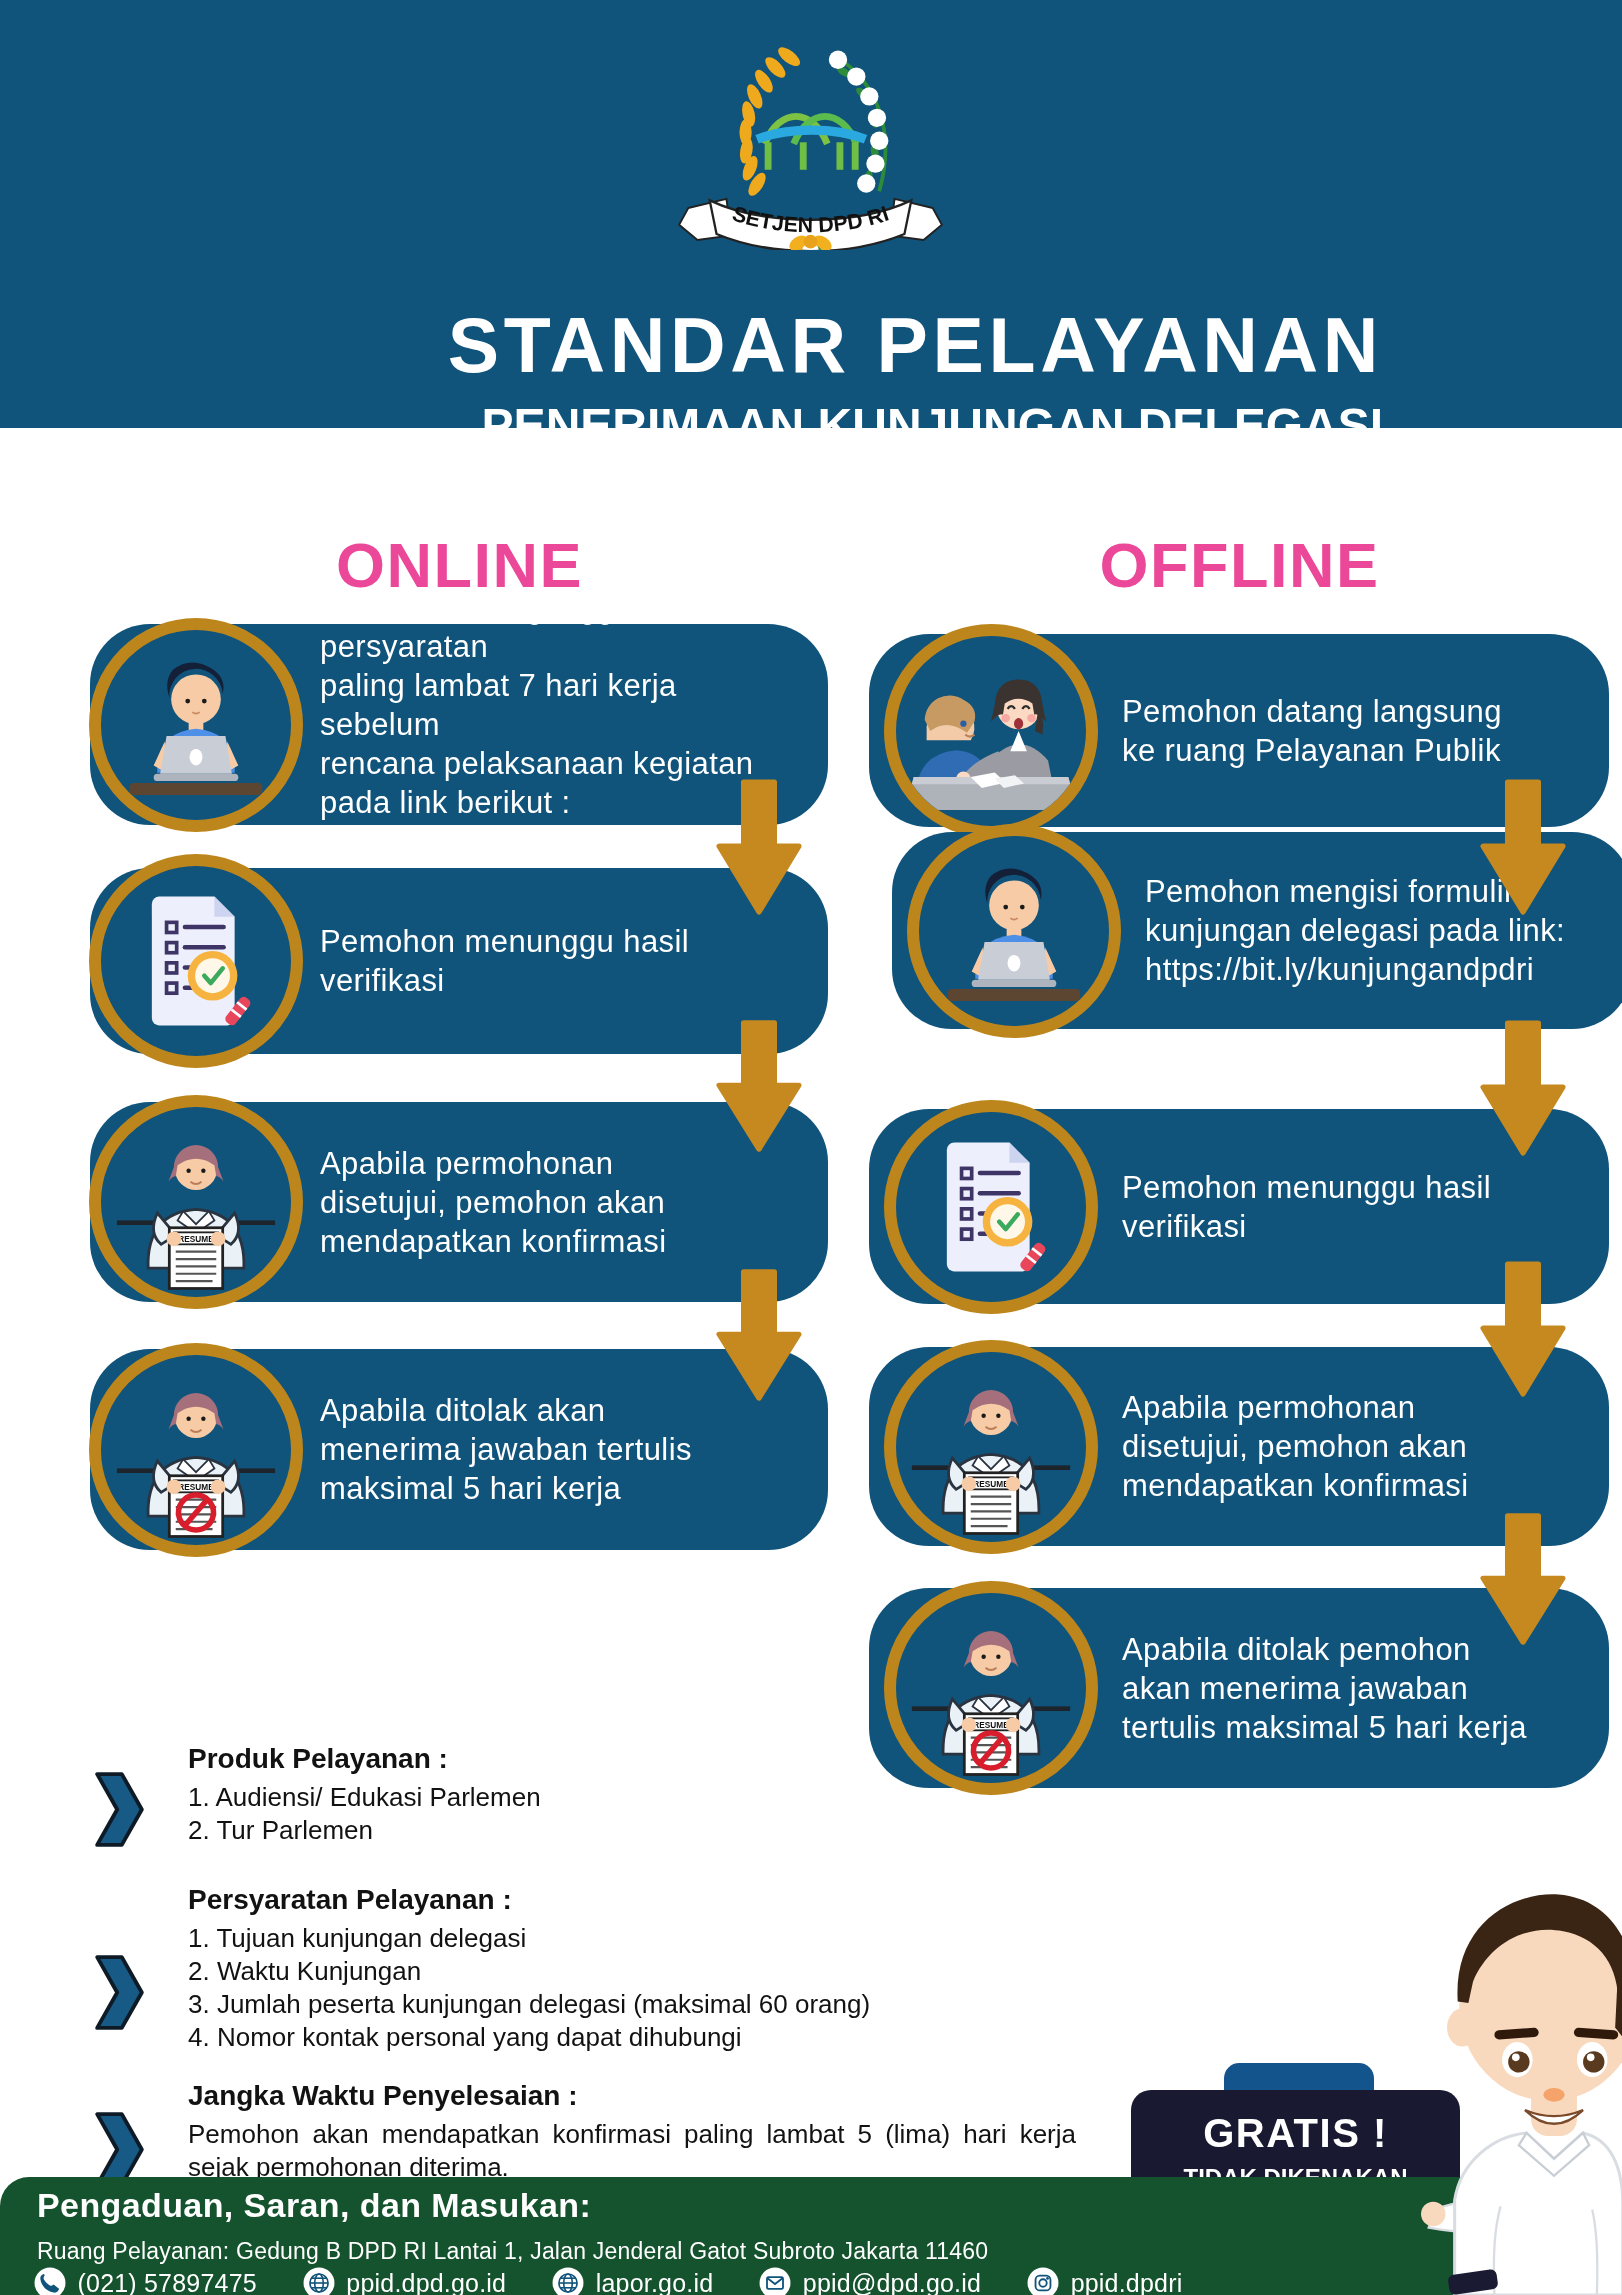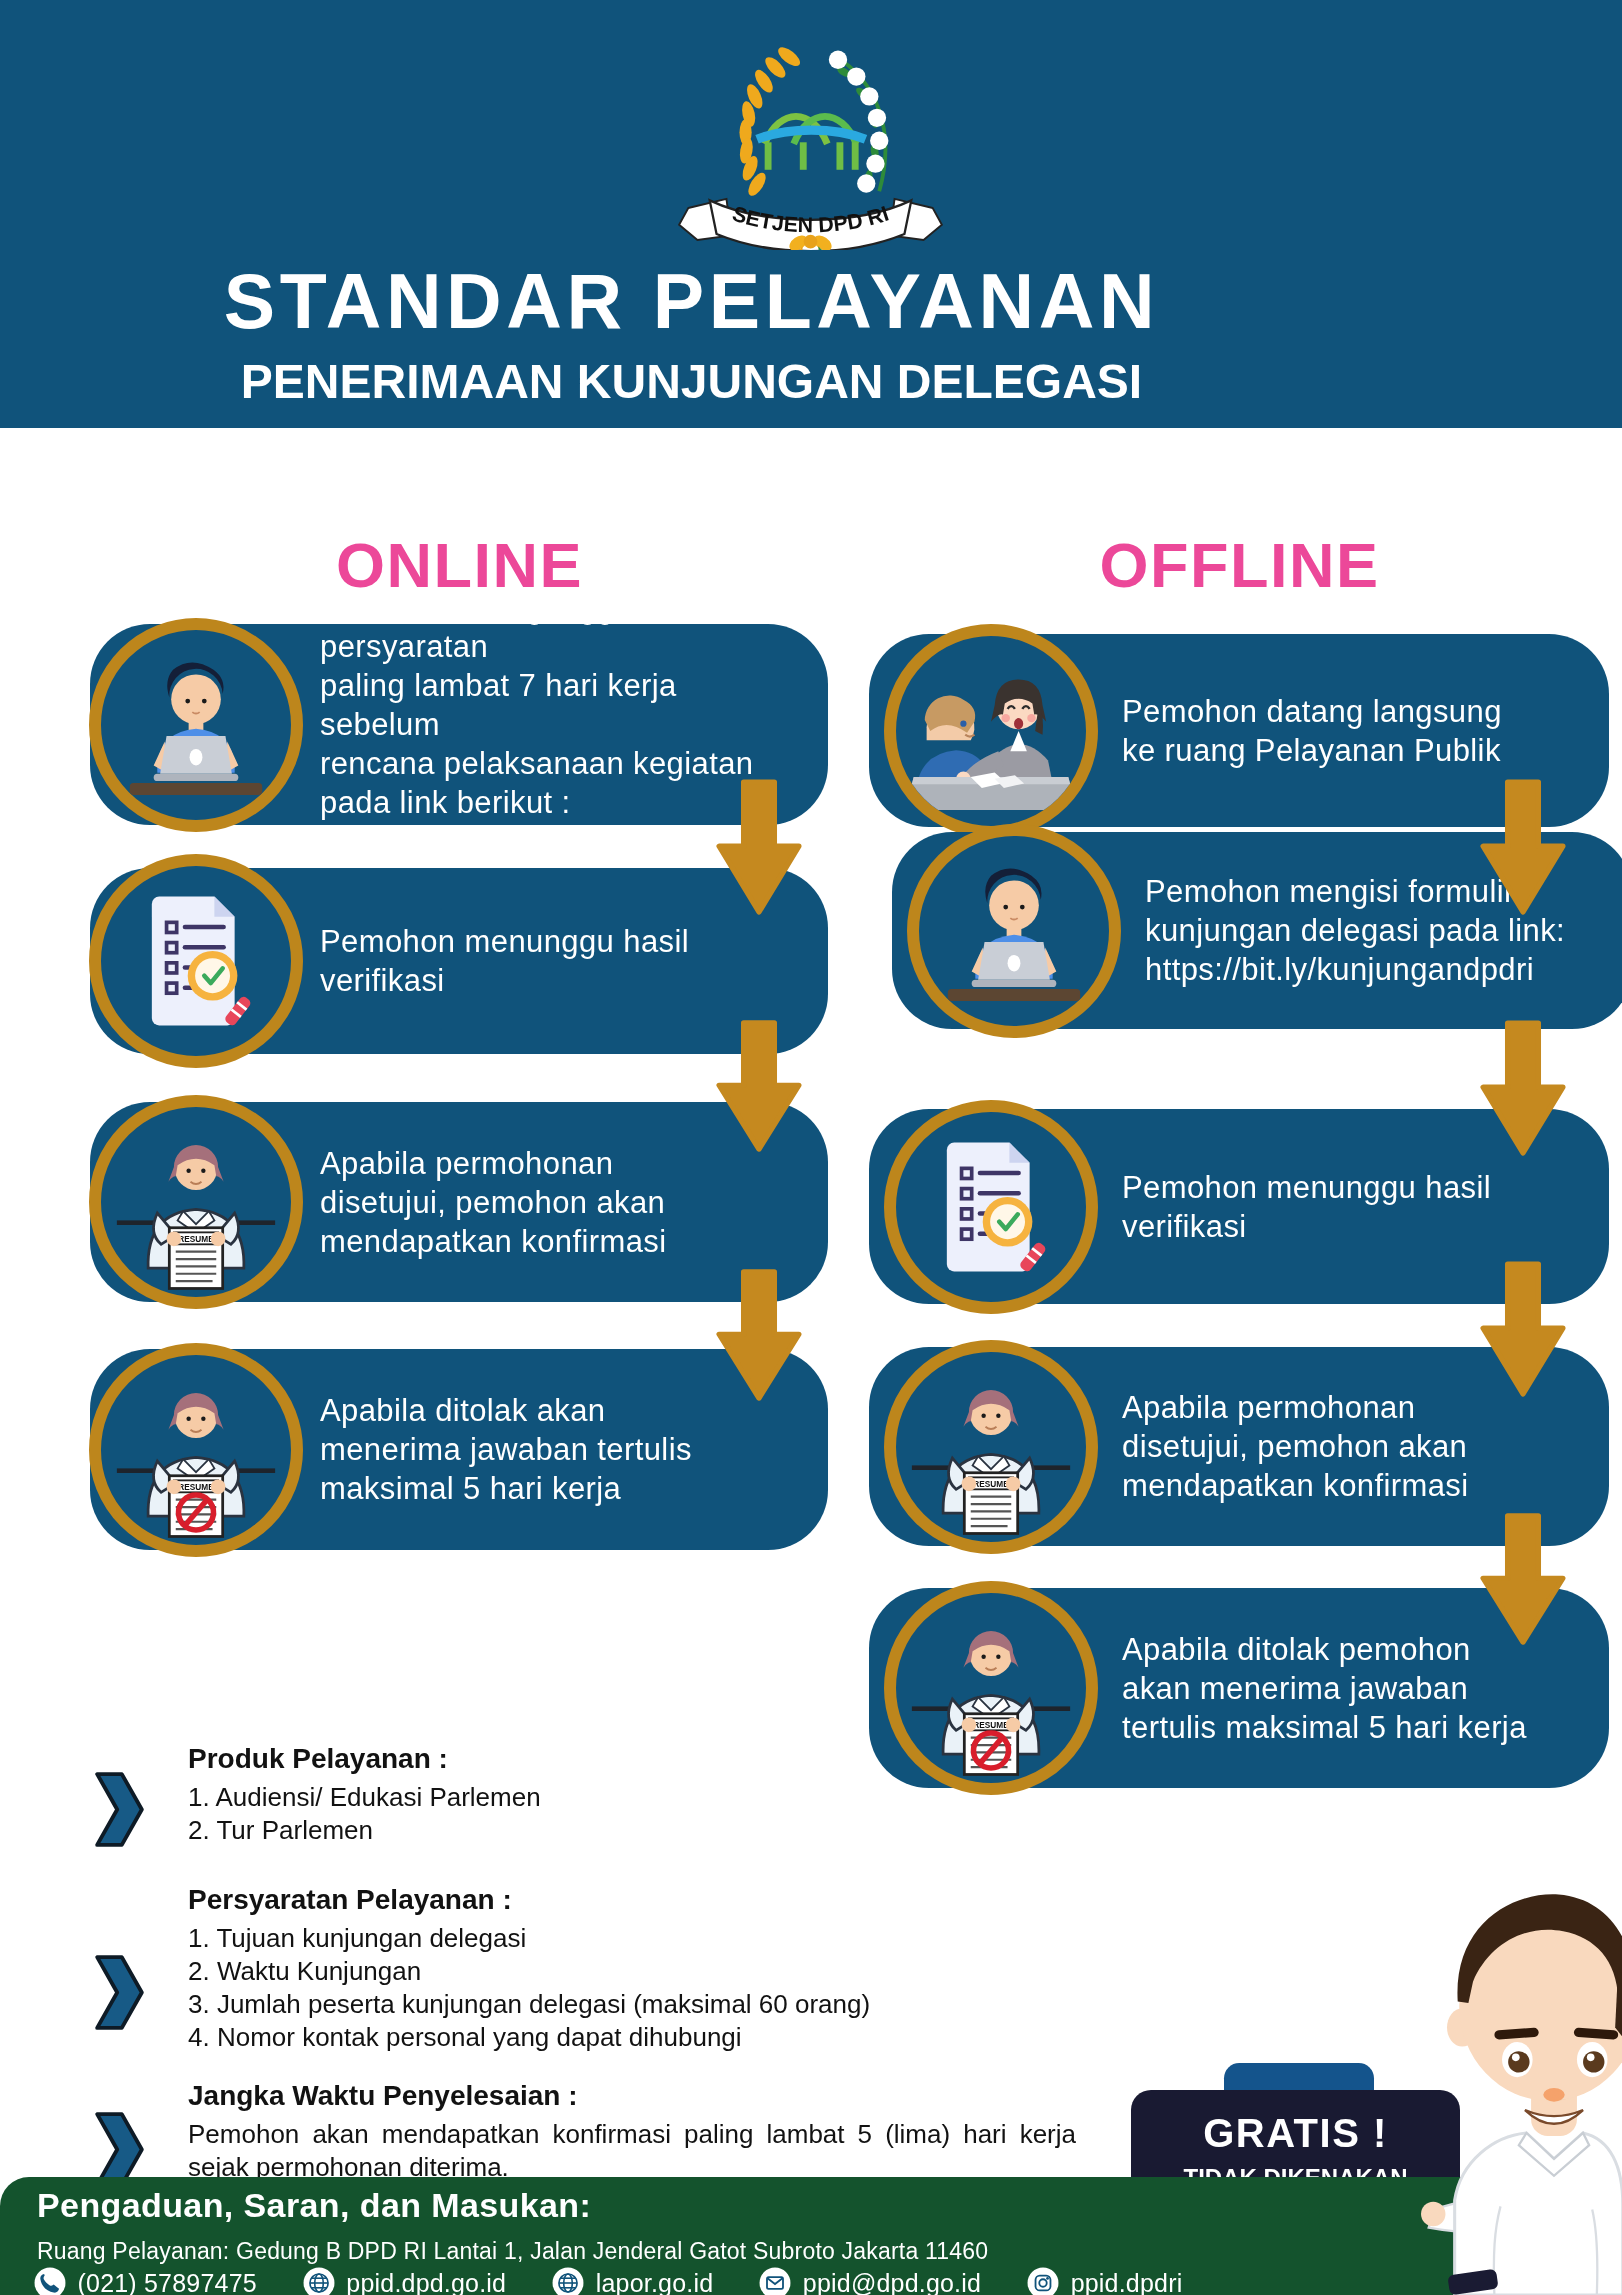--- a/index.html
+++ b/index.html
@@ -3,21 +3,21 @@
 <meta charset="utf-8">
 <style>
   html,body{margin:0;padding:0;background:#e8e8e8;}
   .poster{
     position:relative;width:1623px;height:2295px;background:#ffffff;
     font-family:"Liberation Sans", sans-serif;overflow:hidden;
   }
   
   .hero{position:absolute;left:0;top:0;width:1623px;height:428px;background:#10537B;z-index:1;}
   .logo-svg{position:absolute;left:673px;top:17px;width:275px;height:233px;}
-  .title-line{position:absolute;left:0;width:1383px;text-align:center;color:#ffffff;font-weight:bold;z-index:2;}
+  .title-line{position:absolute;left:0;width:1383px;text-align:right;color:#ffffff;font-weight:bold;z-index:2;margin-top:44px;}
   .title-line.l1{top:257px;font-size:77px;letter-spacing:4.6px;}
   .title-line.l2{top:354px;font-size:48px;letter-spacing:0px;}
   
   .col-heading{position:absolute;top:529px;width:459px;text-align:center;color:#ec4899;font-size:63px;font-weight:bold;letter-spacing:1.5px;z-index:2;}
   .col-heading.online{left:230px;}
   .col-heading.offline{left:1010px;}
   
   .col{position:absolute;top:0;height:1652px;z-index:2;}
   .col-online{left:90px;width:738px;}
   .col-offline{left:869px;width:740px;}

